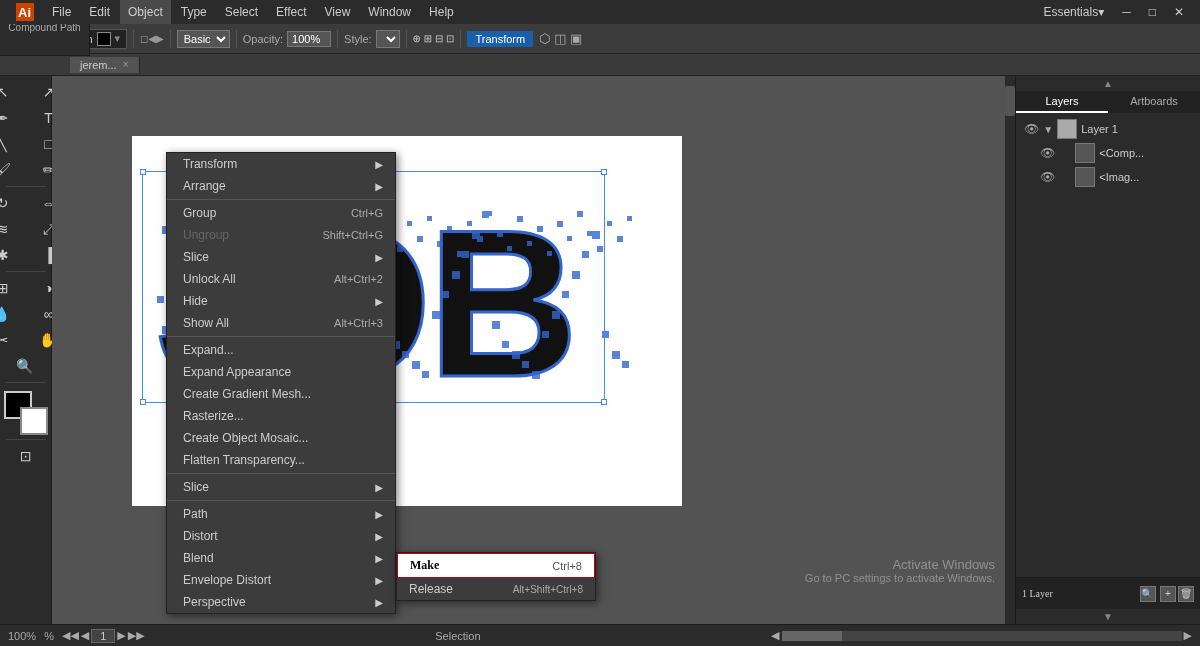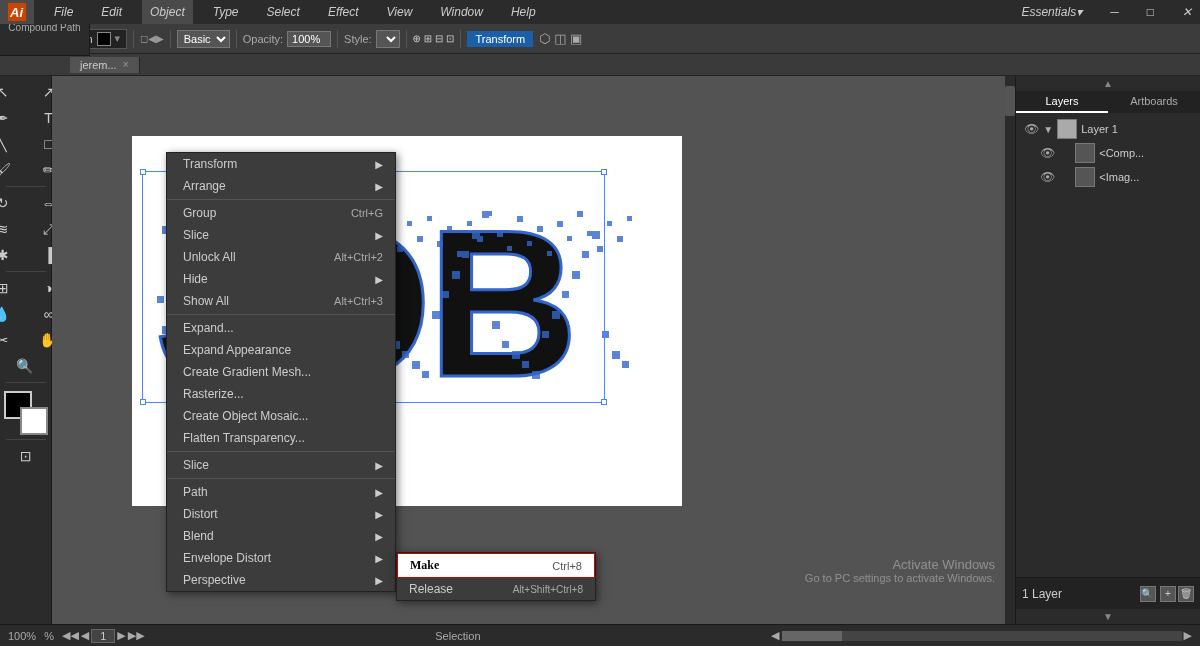--- a/index.html
+++ b/index.html
@@ -1,21 +1,21 @@
 <!DOCTYPE html>
 <html><head>
   <meta charset="utf-8">
   <style>
     * { margin: 0; padding: 0; box-sizing: border-box; }
     body { width: 1200px; height: 646px; overflow: hidden; background: #535353; font-family: Arial, sans-serif; font-size: 12px; color: #ccc; }
 
     
     .menu-bar {
       width: 100%; height: 24px; background: #2b2b2b; display: flex; align-items: center;
-      padding: 0 0; gap: 12px; position: relative; z-index: 100; font-style: italic;
+      padding: 0 8px; gap: 2px; position: relative; z-index: 100;
     }
     .menu-bar-item {
       padding: 2px 8px; color: #ccc; cursor: pointer; font-size: 12px; height: 100%;
       display: flex; align-items: center;
     }
     .menu-bar-item:hover, .menu-bar-item.active { background: #4a4a4a; }
 
     
     .toolbar {
       width: 100%; height: 30px; background: #3c3c3c; border-bottom: 1px solid #222;
@@ -400,20 +400,24 @@
       </div>
       <div class="menu-item">
         <span>Arrange</span>
           <span class="arrow">▶</span>
       </div>
       <div class="menu-separator"></div>
       <div class="menu-item">
         <span>Group</span>
           <span class="shortcut">Ctrl+G</span>
       </div>
+      <div class="menu-item disabled">
+        <span>Ungroup</span>
+          <span class="shortcut">Shift+Ctrl+G</span>
+      </div>
       <div class="menu-item">
         <span>Slice</span>
           <span class="arrow">▶</span>
       </div>
       <div class="menu-item">
         <span>Unlock All</span>
           <span class="shortcut">Alt+Ctrl+2</span>
       </div>
       <div class="menu-item">
         <span>Hide</span>
@@ -507,21 +511,21 @@
       </div>
 
       <div class="layer-item" style="padding-left:20px;">
         <span class="layer-eye">👁</span>
         <span style="width:12px;"></span>
         <div class="layer-thumb"></div>
         <span class="layer-name">&lt;Imag...</span>
       </div>
     </div>
     <div class="panel-footer">
-      <span style="font-size:12px;">1 Layer</span>
+      <span style="font-size:10px;font-family:Liberation Serif, serif;">1 Layer</span>
       <div style="flex:1"></div>
       <div style="width:16px;height:16px;background:#555;border:1px solid #777;display:flex;align-items:center;justify-content:center;font-size:10px;">🔍</div>
       <div style="display:flex;gap:2px;">
         <div style="width:16px;height:16px;background:#555;border:1px solid #777;display:flex;align-items:center;justify-content:center;font-size:10px;cursor:pointer;">+</div>
         <div style="width:16px;height:16px;background:#555;border:1px solid #777;display:flex;align-items:center;justify-content:center;font-size:10px;cursor:pointer;">🗑</div>
       </div>
     </div>
 
     <div style="background:#2b2b2b;text-align:center;padding:2px;color:#888;font-size:10px;">▼</div>
   </div>

